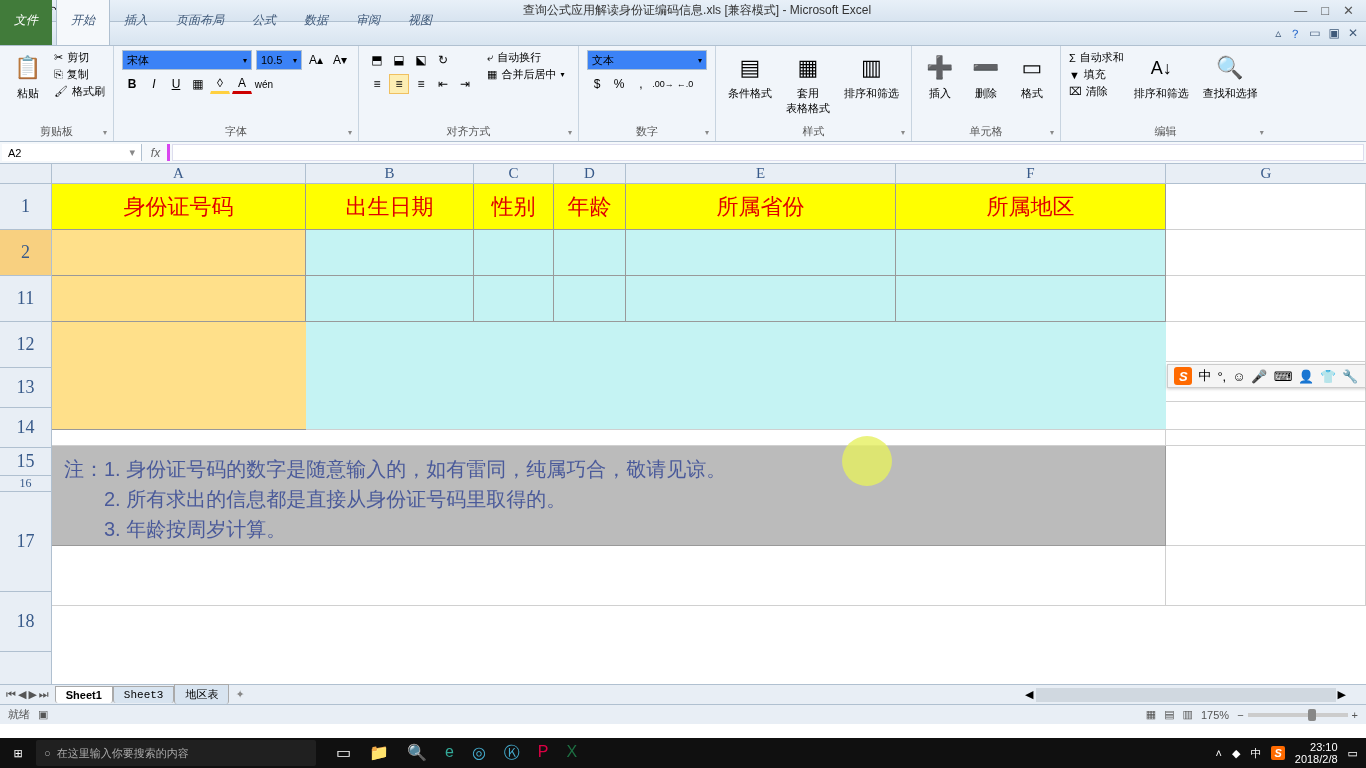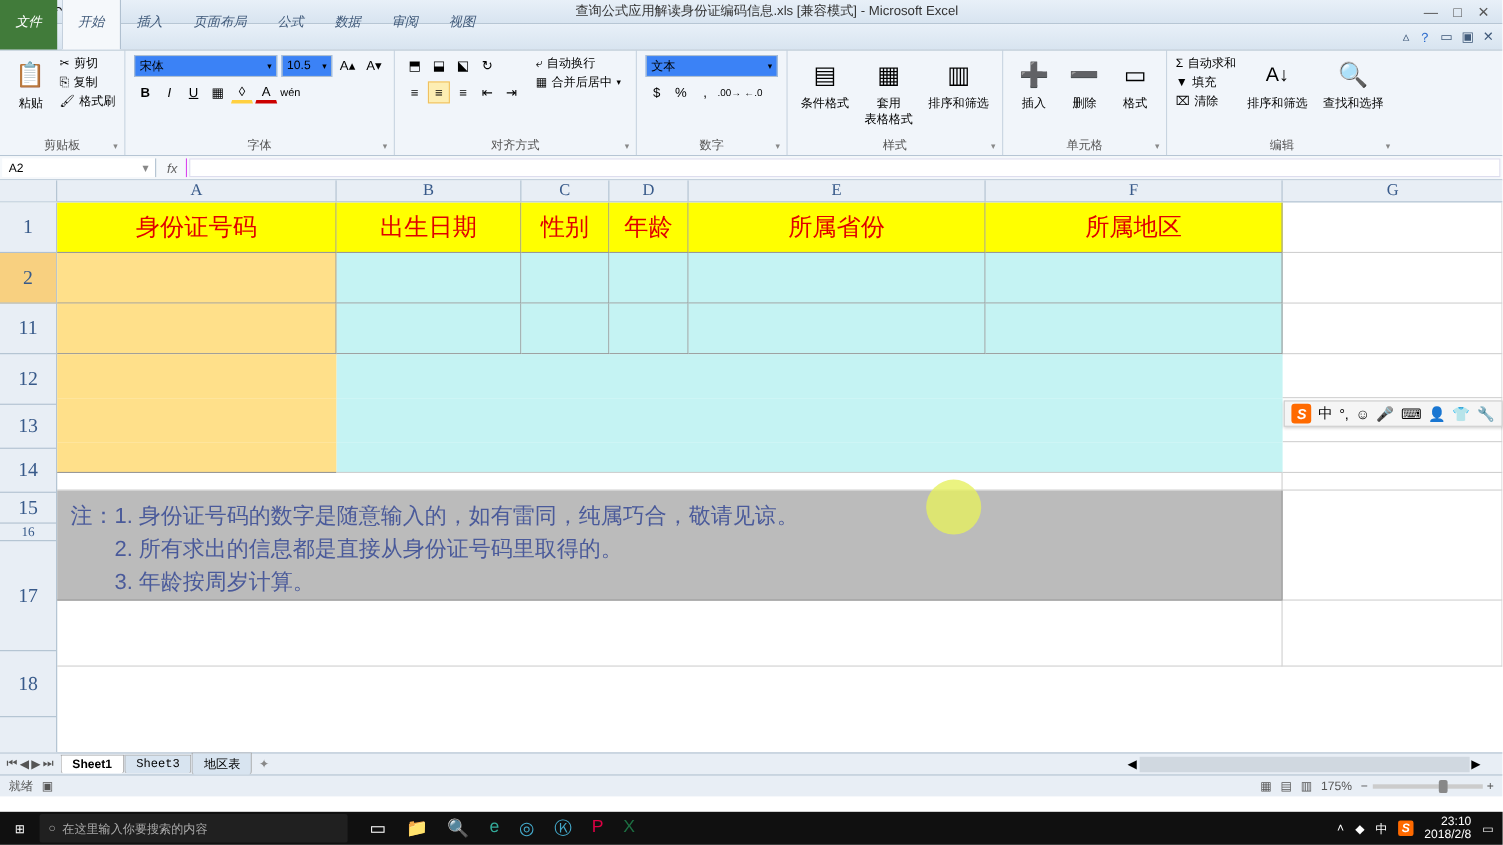--- a/index.html
+++ b/index.html
@@ -33,21 +33,21 @@
 .bigbtn .icon { width:32px; height:32px; display:flex; align-items:center; justify-content:center; font-size:22px; }
 .selectish { border:1px solid #b0c0d0; background:#3b82f6; height:20px; display:flex; align-items:center; padding:0 4px; font-size:11px; }
 .fontrow { display:flex; gap:4px; }
 .iconrow { display:flex; gap:2px; }
 .iconrow span, .iconbtn { width:20px; height:20px; border:1px solid transparent; display:inline-flex; align-items:center; justify-content:center; font-size:12px; cursor:pointer; }
 
 
 .fbar { height: 22px; border-bottom:1px solid #b0c0d0; display:flex; align-items:stretch; background:#f5f8fb; }
 .namebox { width:140px; border-right:1px solid #b0c0d0; display:flex; align-items:center; padding:0 6px; background:#fff; margin:2px; font-size:11px; }
 .namebox span:last-child { margin-left:auto; color:#888; }
-.fx { width:26px; display:flex; align-items:center; justify-content:center; font-style:italic; color:#666; border-right:1px solid #d946ef; margin:2px 0; }
+.fx { width:26px; display:flex; align-items:center; justify-content:center; font-style:italic; color:#666; border-right:3px solid #d946ef; margin:2px 0; }
 .formula { flex:1; background:#fff; margin:2px; border:1px solid #dde; }
 
 
 .colhdr { height: 20px; display:flex; background:#e8eef5; border-bottom:1px solid #b0c0d0; }
 .corner { width:52px; background:#e8eef5; border-right:1px solid #b0c0d0; }
 .ch { border-right:1px solid #b0c0d0; text-align:center; font-size:15px; font-family:"Times New Roman",serif; color:#385a8a; display:flex; align-items:center; justify-content:center; }
 
 
 .gridwrap { display:flex; height: 500px; overflow:hidden; position:relative; }
 .rowhdrs { width:52px; background:#e8eef5; border-right:1px solid #b0c0d0; }

